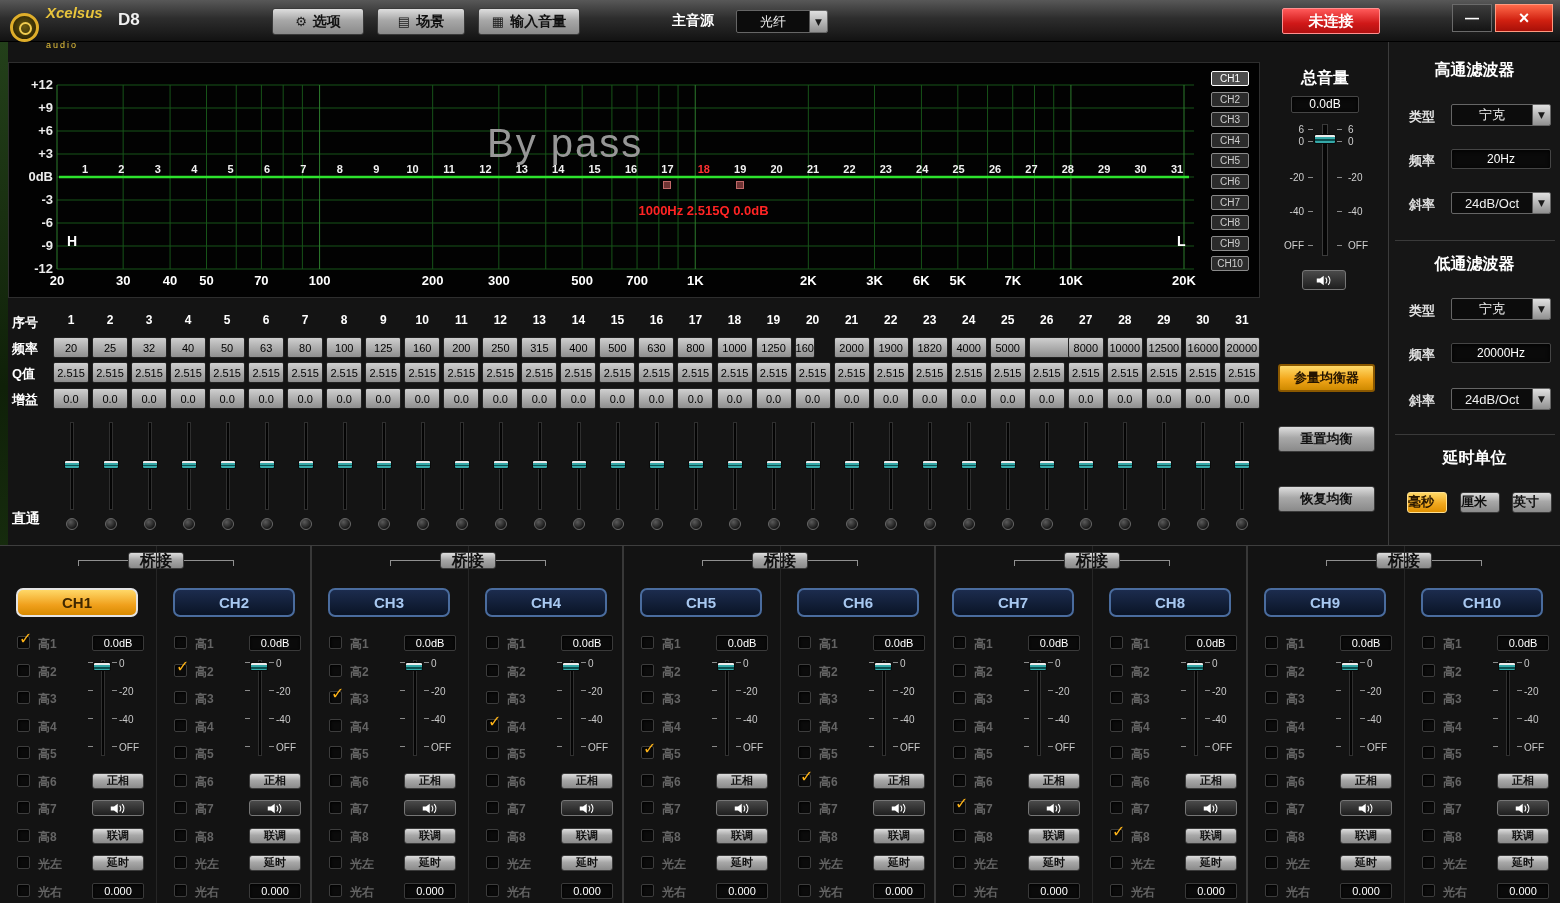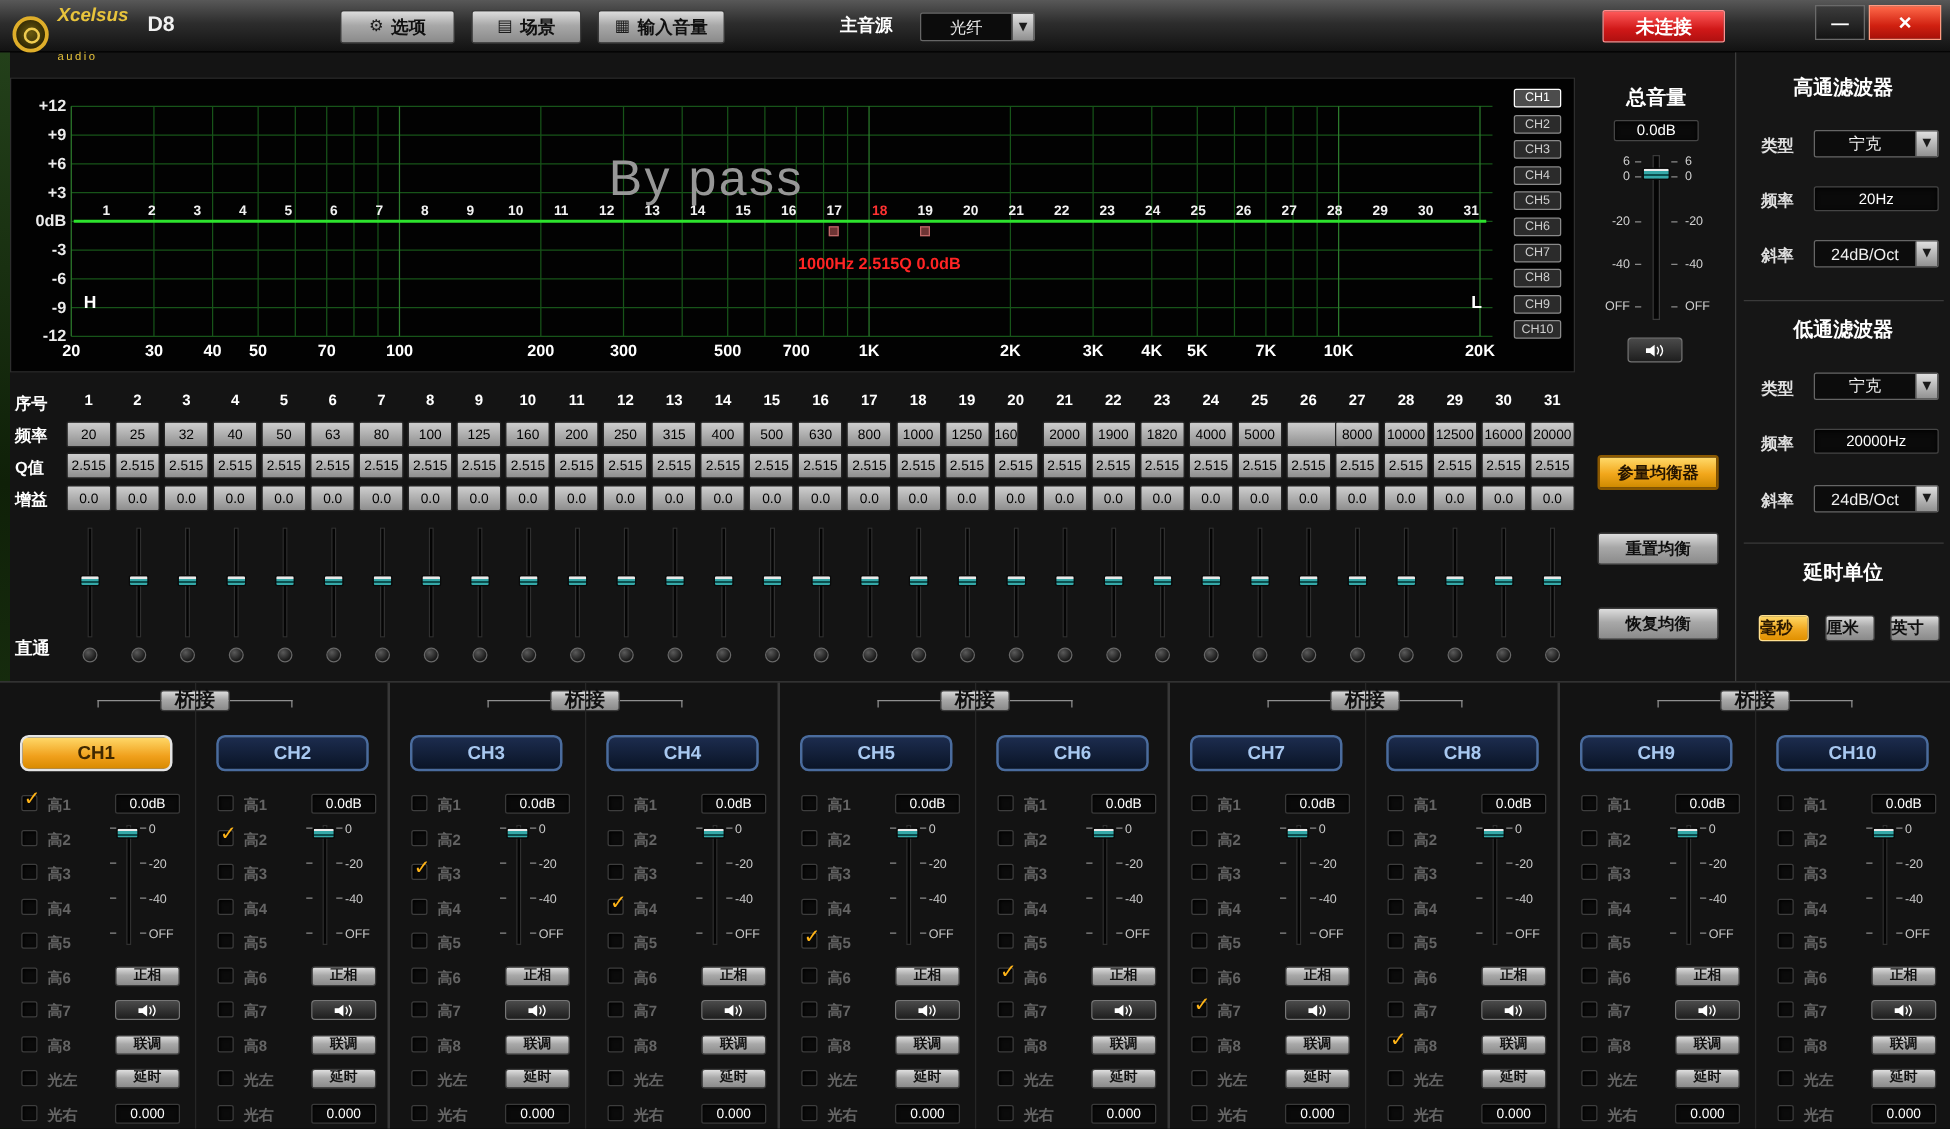--- a/index.html
+++ b/index.html
@@ -228,21 +228,21 @@
         <div class="xlab" style="left: 177.493px;">50</div>
         <div class="xlab" style="left: 232.388px;">70</div>
         <div class="xlab" style="left: 290.58px;">100</div>
         <div class="xlab" style="left: 403.667px;">200</div>
         <div class="xlab" style="left: 469.818px;">300</div>
         <div class="xlab" style="left: 553.159px;">500</div>
         <div class="xlab" style="left: 608.055px;">700</div>
         <div class="xlab" style="left: 666.246px;">1K</div>
         <div class="xlab" style="left: 779.333px;">2K</div>
         <div class="xlab" style="left: 845.485px;">3K</div>
-        <div class="xlab" style="left: 892.42px;">4K</div>
+        <div class="xlab" style="left: 892.42px;">6K</div>
         <div class="xlab" style="left: 928.826px;">5K</div>
         <div class="xlab" style="left: 983.722px;">7K</div>
         <div class="xlab" style="left: 1041.91px;">10K</div>
         <div class="xlab" style="left: 1155px;">20K</div>
         <div class="bnum" style="left: 66px;">1</div>
         <div class="bnum" style="left: 102.4px;">2</div>
         <div class="bnum" style="left: 138.8px;">3</div>
         <div class="bnum" style="left: 175.2px;">4</div>
         <div class="bnum" style="left: 211.6px;">5</div>
         <div class="bnum" style="left: 248px;">6</div>

